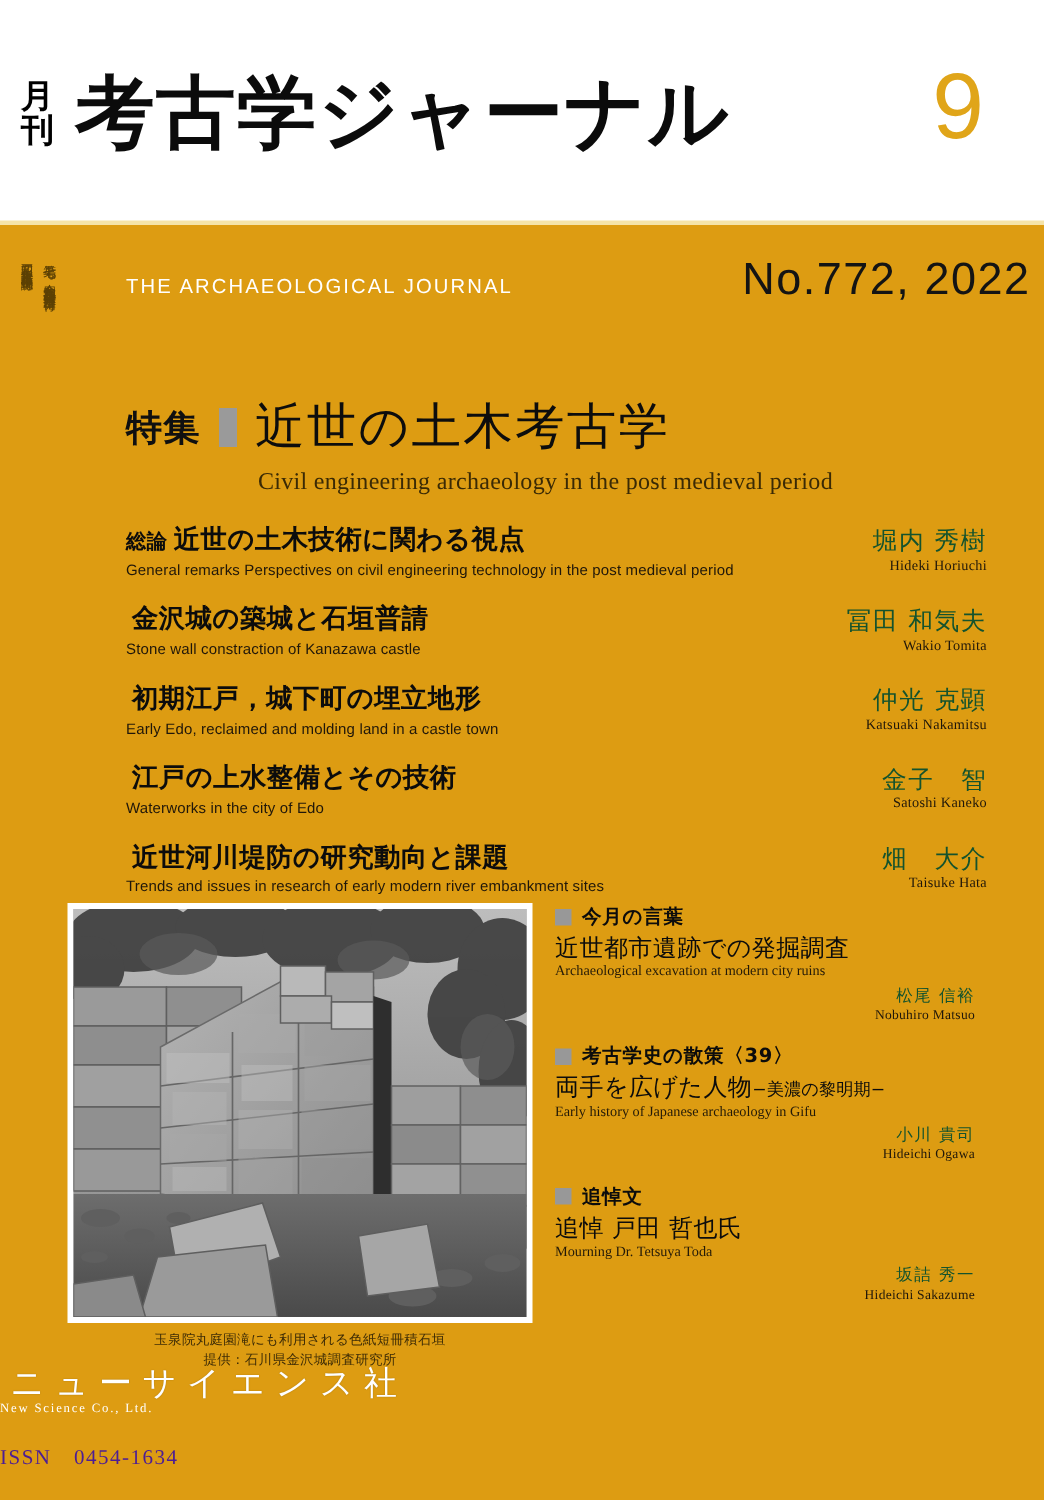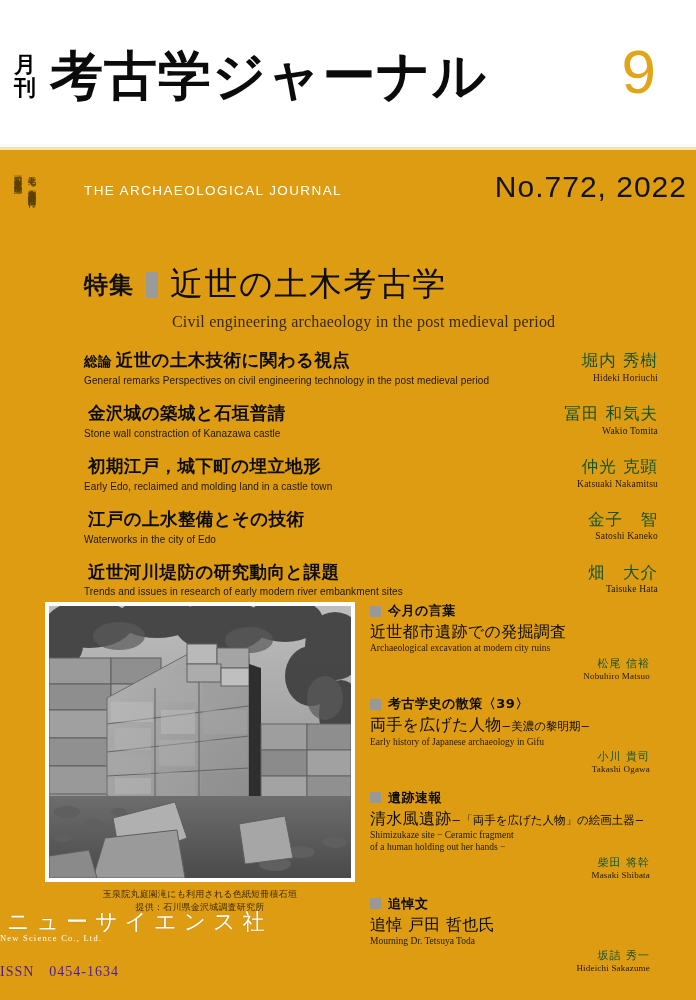--- a/index.html
+++ b/index.html
@@ -552,37 +552,24 @@
 
     <div class="sec">
       <div class="sec-head">
         <div class="sec-bullet"></div>
         <div class="sec-kicker">考古学史の散策〈39〉</div>
       </div>
       <div class="sec-ja"><span>両手を広げた人物</span><span class="dash">−美濃の黎明期−</span></div>
       <div class="sec-en">Early history of Japanese archaeology in Gifu</div>
       <div class="sec-auth">
         <div class="auth-ja">小川 貴司</div>
-        <div class="auth-en">Takashi Ogawa</div>
-      </div>
-    </div>
-
-    <div class="sec">
-      <div class="sec-head">
-        <div class="sec-bullet"></div>
-        <div class="sec-kicker">遺跡速報</div>
-      </div>
-      <div class="sec-ja"><span>清水風遺跡</span><span class="dash">−「両手を広げた人物」の絵画土器−</span></div>
-      <div class="sec-en">Shimizukaze site − Ceramic fragment
-of a human holding out her hands −</div>
-      <div class="sec-auth">
-        <div class="auth-ja">柴田 将幹</div>
-        <div class="auth-en">Masaki Shibata</div>
-      </div>
-    </div>
+        <div class="auth-en">Hideichi Ogawa</div>
+      </div>
+    </div>
+
 
     <div class="sec">
       <div class="sec-head">
         <div class="sec-bullet"></div>
         <div class="sec-kicker">追悼文</div>
       </div>
       <div class="sec-ja"><span>追悼 戸田 哲也氏</span><span class="dash"></span></div>
       <div class="sec-en">Mourning Dr. Tetsuya Toda</div>
       <div class="sec-auth">
         <div class="auth-ja">坂詰 秀一</div>

